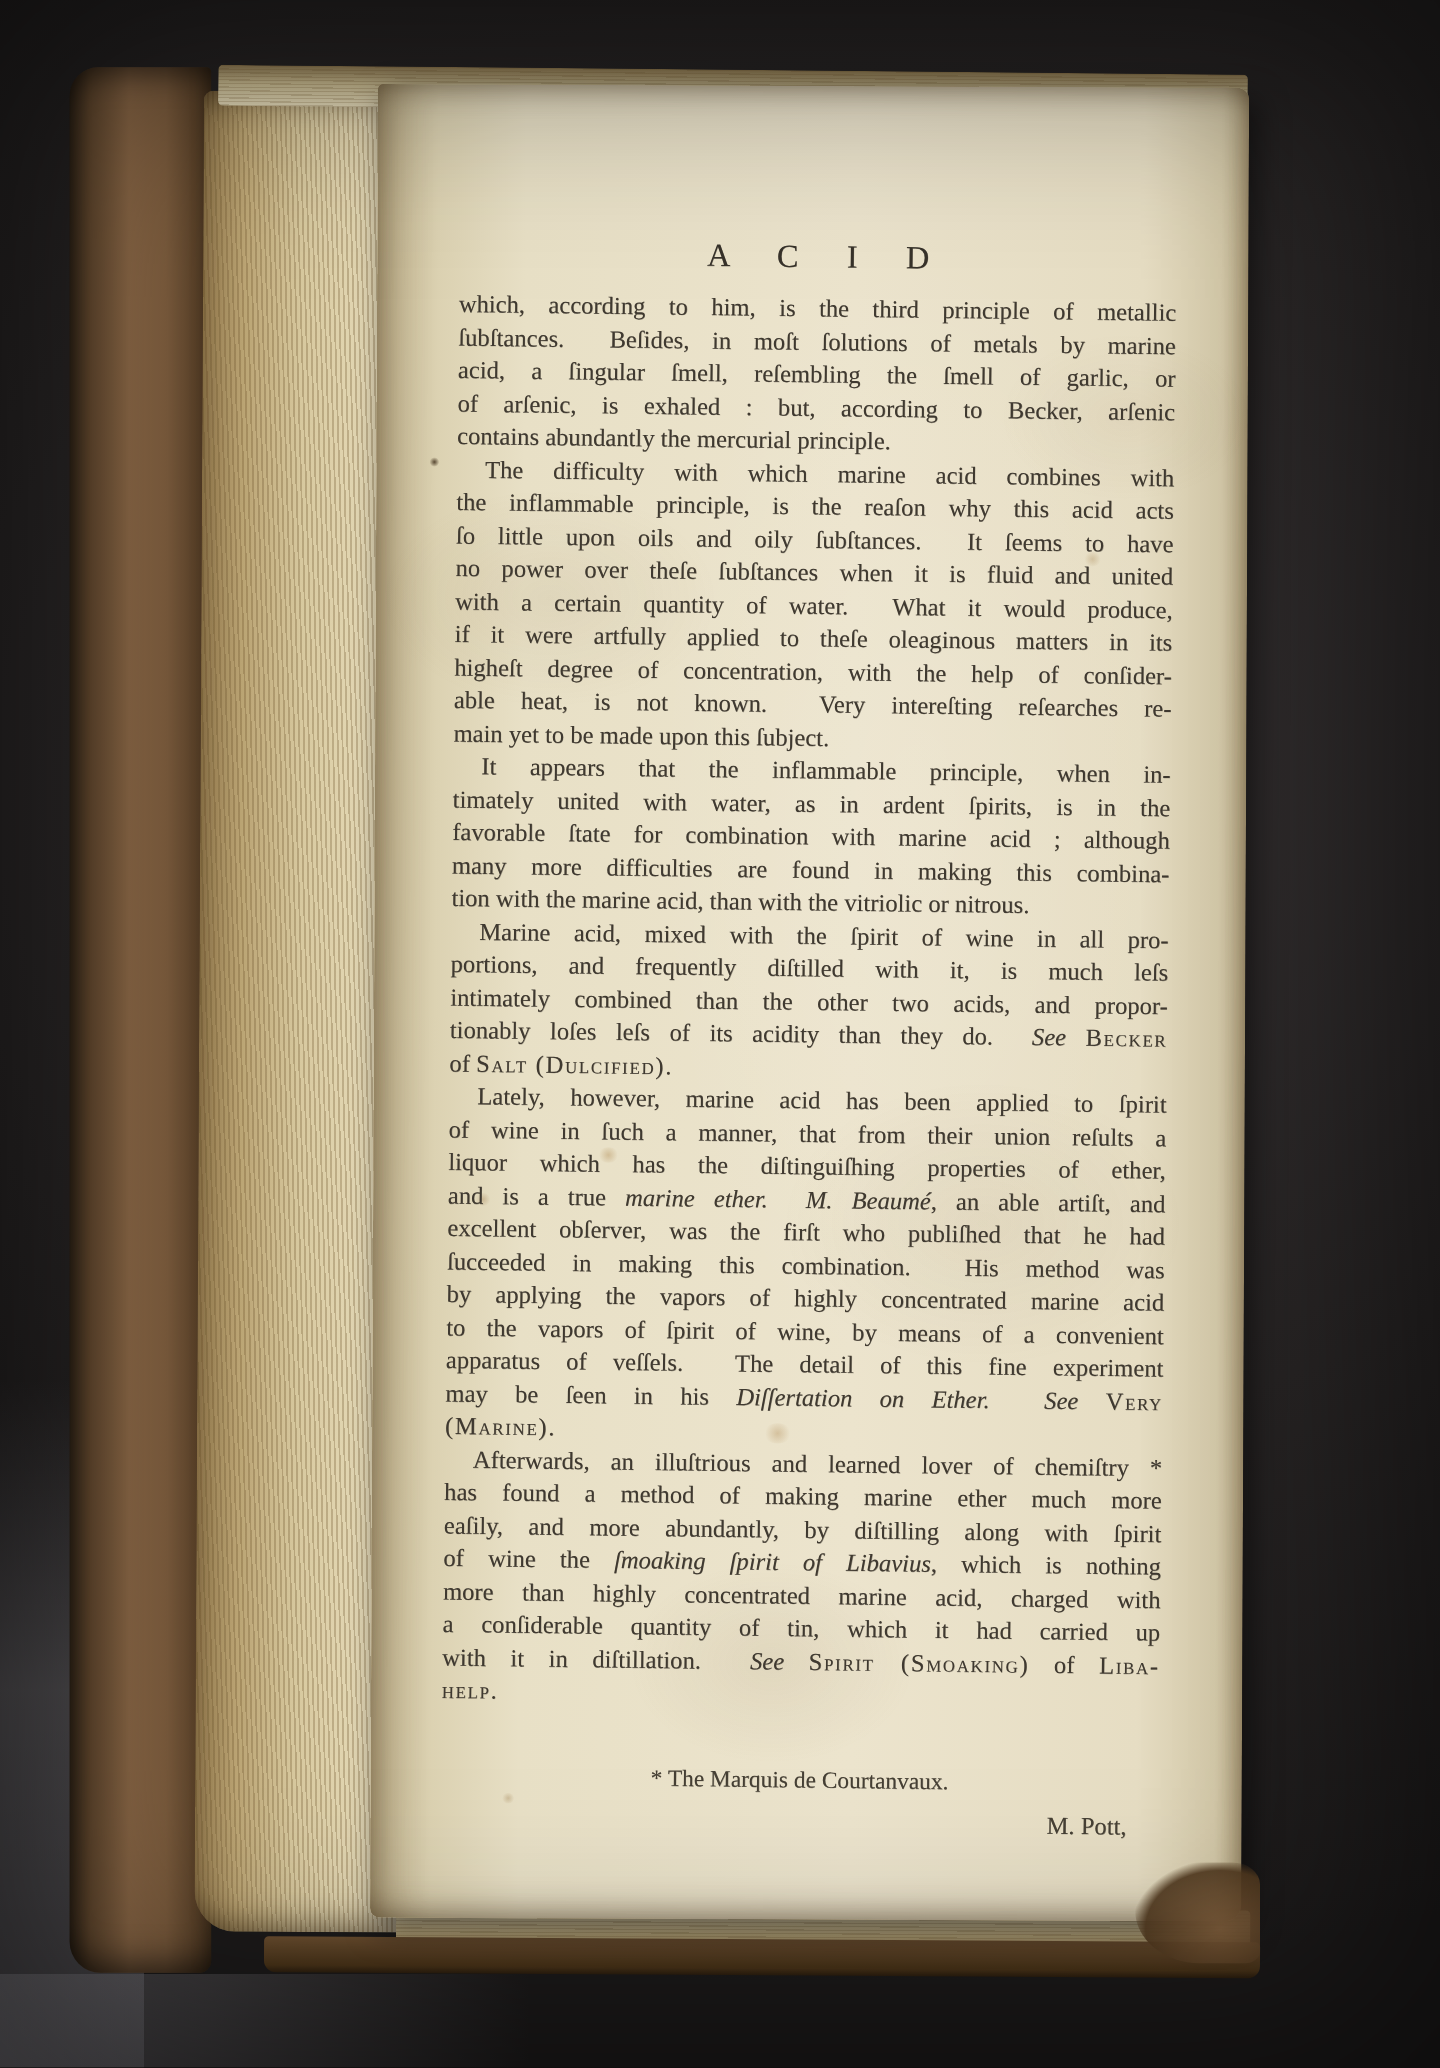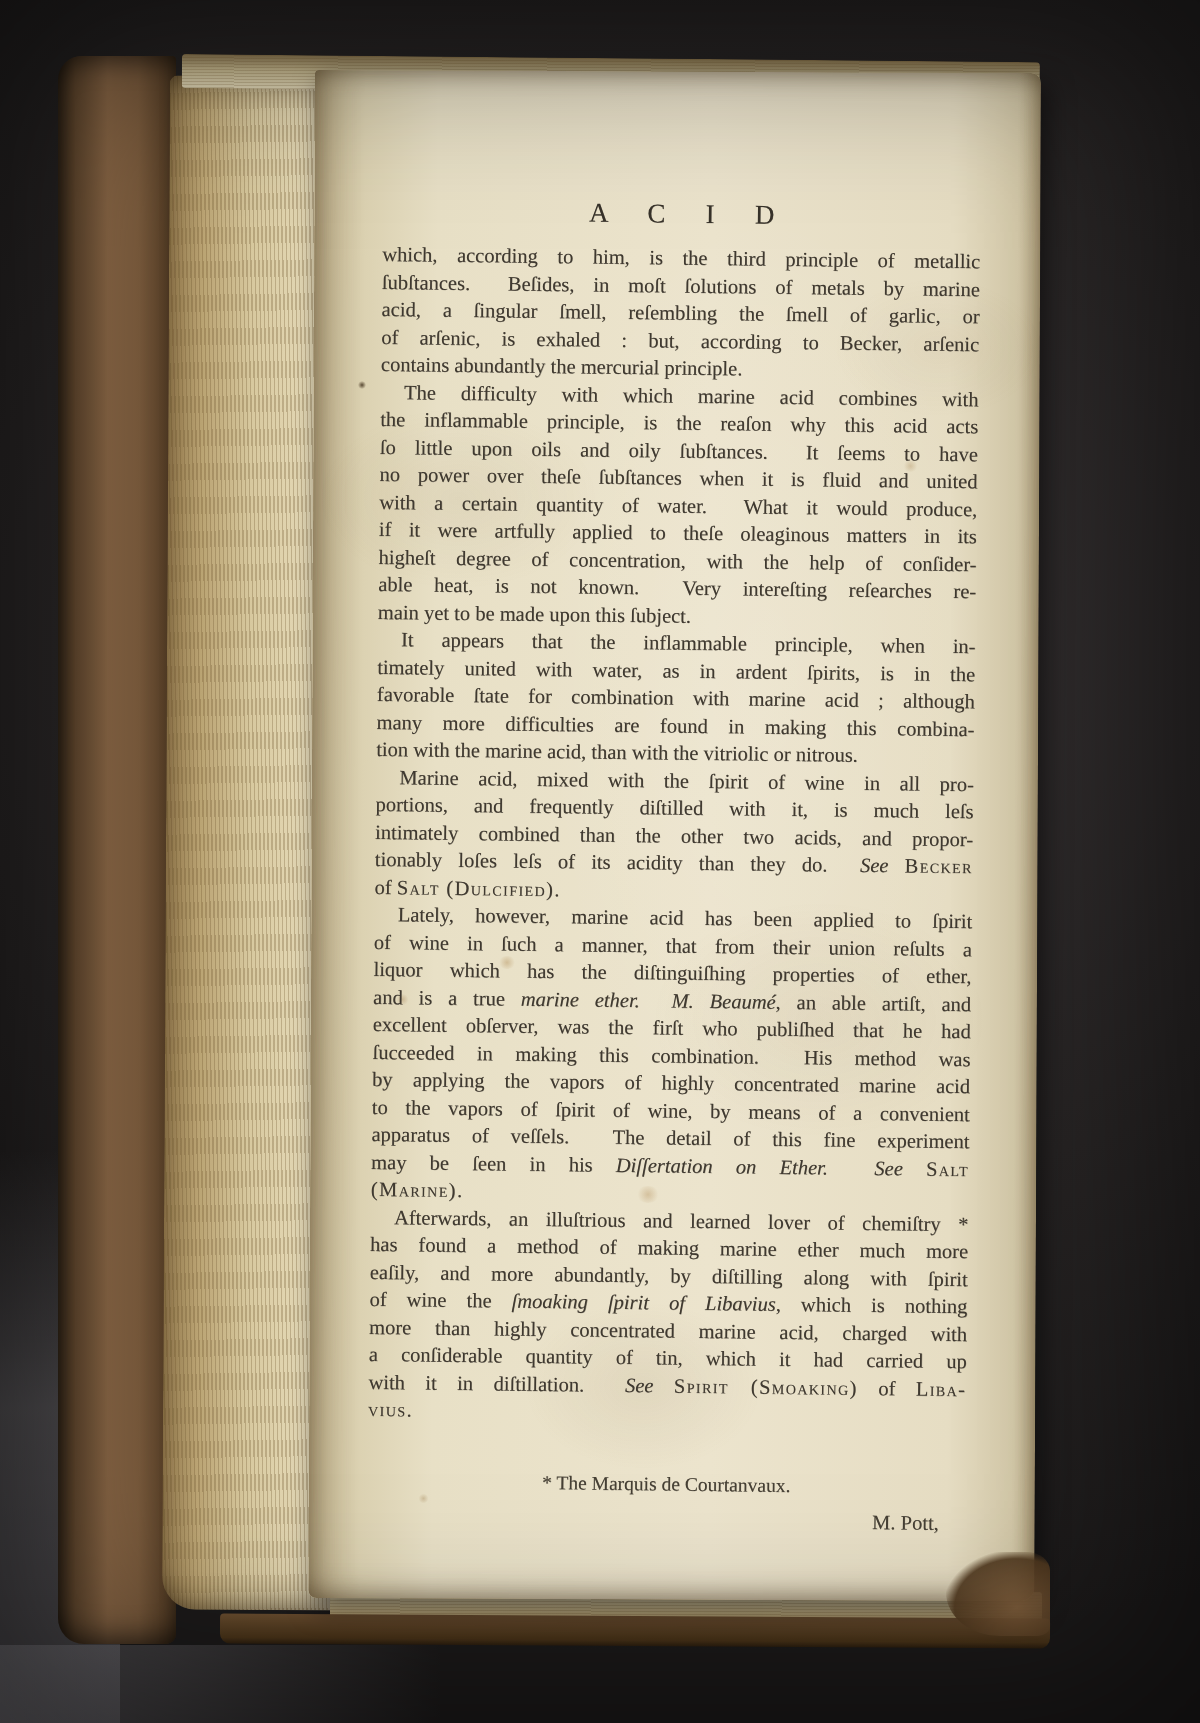--- a/index.html
+++ b/index.html
@@ -178,32 +178,32 @@
         <div>
           <div class="line indent"><span>Lately, however, marine acid has been applied to ſpirit</span></div>
           <div class="line"><span>of wine in ſuch a manner, that from their union reſults a</span></div>
           <div class="line"><span>liquor which has the diſtinguiſhing properties of ether,</span></div>
           <div class="line"><span>and is a true </span><span class="it">marine ether.</span><span>&nbsp; </span><span class="it">M. Beaumé</span><span>, an able artiſt, and</span></div>
           <div class="line"><span>excellent obſerver, was the firſt who publiſhed that he had</span></div>
           <div class="line"><span>ſucceeded in making this combination.&nbsp; His method was</span></div>
           <div class="line"><span>by applying the vapors of highly concentrated marine acid</span></div>
           <div class="line"><span>to the vapors of ſpirit of wine, by means of a convenient</span></div>
           <div class="line"><span>apparatus of veſſels.&nbsp; The detail of this fine experiment</span></div>
-          <div class="line"><span>may be ſeen in his </span><span class="it">Diſſertation on Ether.</span><span>&nbsp; </span><span class="it">See </span><span class="sc">Salt</span></div>
+          <div class="line"><span>may be ſeen in his </span><span class="it">Diſſertation on Ether.</span><span>&nbsp; </span><span class="it">See </span><span class="sc">Very</span></div>
           <div class="line last"><span class="sc">(Marine).</span></div>
         </div>
         <div>
           <div class="line indent"><span>Afterwards, an illuſtrious and learned lover of chemiſtry *</span></div>
           <div class="line"><span>has found a method of making marine ether much more</span></div>
           <div class="line"><span>eaſily, and more abundantly, by diſtilling along with ſpirit</span></div>
           <div class="line"><span>of wine the </span><span class="it">ſmoaking ſpirit of Libavius</span><span>, which is nothing</span></div>
           <div class="line"><span>more than highly concentrated marine acid, charged with</span></div>
           <div class="line"><span>a conſiderable quantity of tin, which it had carried up</span></div>
           <div class="line"><span>with it in diſtillation.&nbsp; </span><span class="it">See </span><span class="sc">Spirit (Smoaking)</span><span> of </span><span class="sc">Liba-</span></div>
-          <div class="line last"><span class="sc">vius.</span></div>
+          <div class="line last"><span class="sc">help.</span></div>
         </div>
       </div>
     <div class="footnote">* The Marquis de Courtanvaux.</div>
     <div class="catchword">M. Pott,</div>
   </div>
 
   <div class="vignette"></div>
 </div>
 
 </body></html>

